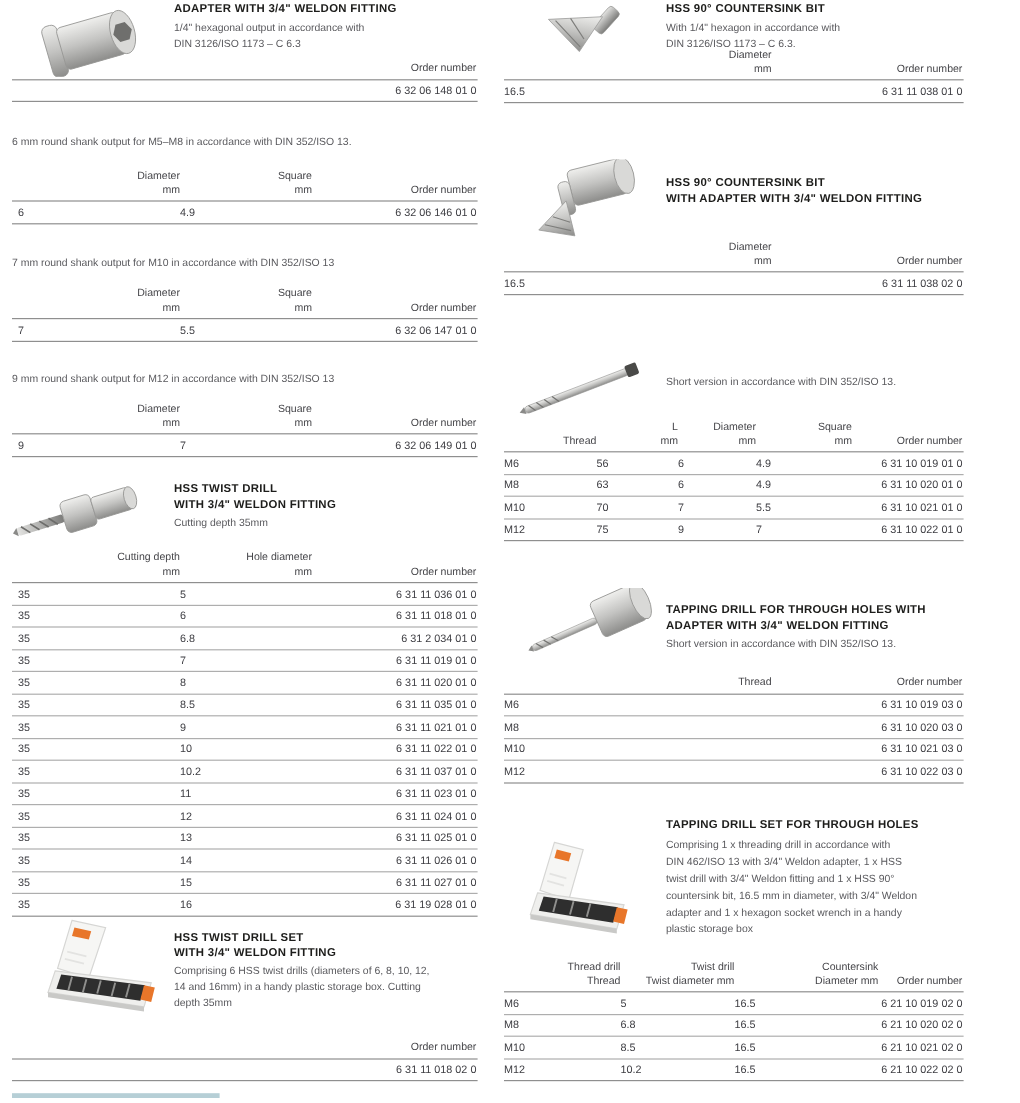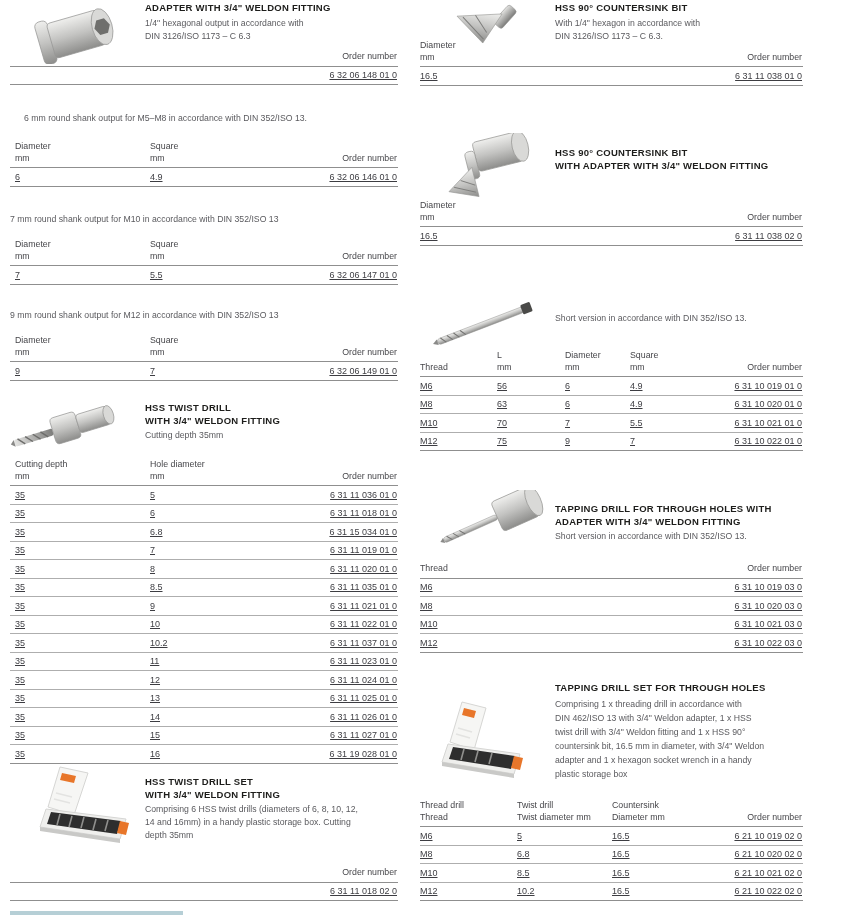--- a/index.html
+++ b/index.html
@@ -10,22 +10,22 @@
   .abs{position:absolute;}
   .title{
     font-weight:bold;color:#1d1d1b;font-size:9.5px;line-height:12.5px;
     letter-spacing:.25px;white-space:pre-line;
   }
   .desc{color:#5a5a5e;font-size:8.7px;line-height:13.2px;white-space:pre-line;margin-top:2px;}
   .intro{color:#5a5a5e;font-size:8.7px;line-height:12px;white-space:nowrap;}
   
   .tbl{position:absolute;}
   .thead{display:grid;align-items:end;border-bottom:1px solid #8f8f8f;padding-bottom:3px;}
-  .hcell{font-size:8.8px;color:#46464a;line-height:11.5px;}
-  .row{display:grid;align-items:center;border-bottom:1px solid #aeaeae;height:17.5px;font-size:9px;color:#3d3d42;text-decoration:underline;}
+  .hcell{font-size:8.8px;color:#46464a;line-height:11.5px;text-align:right;}
+  .row{display:grid;align-items:center;border-bottom:1px solid #aeaeae;height:17.5px;font-size:9px;color:#3d3d42;}
   .rows .row:last-child{border-bottom:1px solid #8f8f8f;}
   .g3l{grid-template-columns:140px 110px 1fr;}
   .g2{grid-template-columns:1fr 160px;}
   .g5{grid-template-columns:77px 68px 65px 80px 1fr;}
   .g4{grid-template-columns:97px 95px 120px 1fr;}
   .num{text-align:right;padding-right:1px;}
   .c0{padding-left:5px;}
   .accent-bar{position:absolute;left:10px;top:911px;width:173px;height:4px;}
   svg{display:block;}
 </style>
@@ -68,21 +68,21 @@
     <div class="hcell num">Order number</div>
   </div>
   <div class="rows">
     <div class="row g2">
       <div class="c0"></div>
       <div class="num">6 32 06 148 01 0</div>
     </div>
   </div>
 </div>
 
-<div class="abs intro" style="left:24px;top:112px">6 mm round shank output for M5–M8 in accordance with DIN 352/ISO 13.</div>
+<div class="abs intro" style="left:10px;top:112px">6 mm round shank output for M5–M8 in accordance with DIN 352/ISO 13.</div>
 <div class="tbl" style="left:10px;top:141px;width:388px">
   <div class="thead g3l">
     <div class="hcell c0">
       <div>Diameter</div>
         <div>mm</div>
     </div>
     <div class="hcell">
       <div>Square</div>
         <div>mm</div>
     </div>
@@ -183,21 +183,21 @@
 
       <div class="row g3l">
         <div class="c0">35</div>
         <div>6</div>
         <div class="num">6 31 11 018 01 0</div>
       </div>
 
       <div class="row g3l">
         <div class="c0">35</div>
         <div>6.8</div>
-        <div class="num">6 31 15 034 01 0</div>
+        <div class="num">6 31 2 034 01 0</div>
       </div>
 
       <div class="row g3l">
         <div class="c0">35</div>
         <div>7</div>
         <div class="num">6 31 11 019 01 0</div>
       </div>
 
       <div class="row g3l">
         <div class="c0">35</div>

